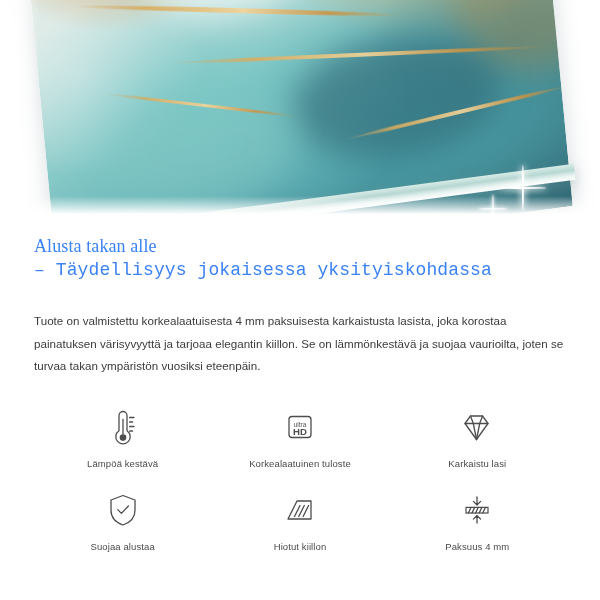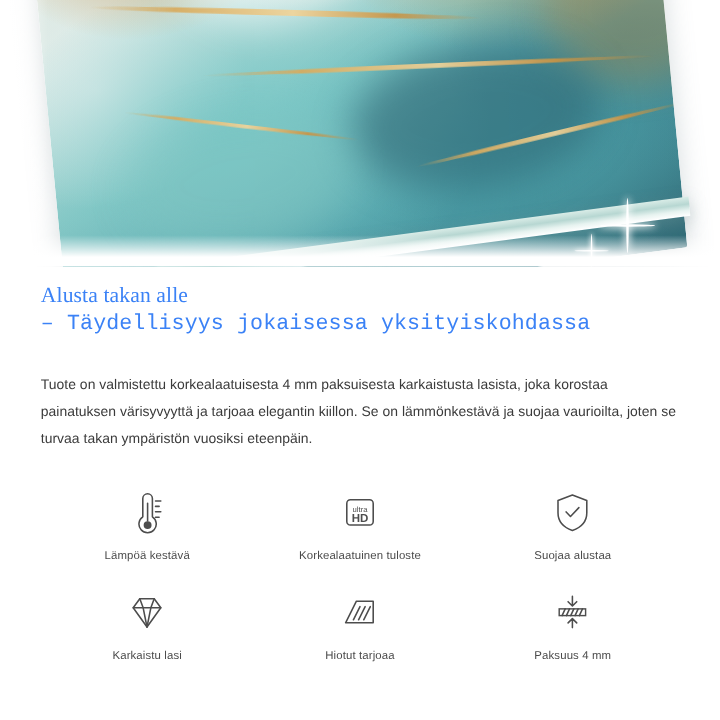--- a/index.html
+++ b/index.html
@@ -243,50 +243,50 @@
             <rect class="hdbox" x="11" y="11.5" width="22" height="21" rx="3"></rect>
             <text class="hdtext" x="22" y="21.5" font-size="6.4" text-anchor="middle">ultra</text>
             <text class="hdtext" x="22" y="29.6" font-size="9.6" font-weight="bold" text-anchor="middle">HD</text>
           </svg>
         </div>
         <div class="cap">Korkealaatuinen tuloste</div>
       </div>
 
       <div class="feature">
         <div class="ic">
-          <svg width="44" height="44" viewBox="0 0 44 44" aria-hidden="true">
-            <path class="stroke" d="M22 7.5 L34 12 v10.2 c0 7.6 -5.2 12.4 -12 14.8 -6.8 -2.4 -12 -7.2 -12 -14.8 V12 z"></path>
-            <path class="stroke" d="M16.8 21.6 l3.6 3.8 7-7.4"></path>
-          </svg>
-        </div>
-        <div class="cap">Suojaa alustaa</div>
-      </div>
-
-      <div class="feature">
-        <div class="ic">
           <svg width="46" height="44" viewBox="0 0 46 44" aria-hidden="true">
             <path class="stroke" d="M11 18.5 L16.5 11 h12 L34 18.5 L22.5 34.5 z"></path>
             <path class="stroke" d="M11 18.5 H34"></path>
             <path class="stroke" d="M16.5 11 L19.3 18.5 L22.5 34.5"></path>
             <path class="stroke" d="M28.5 11 L25.7 18.5 L22.5 34.5"></path>
           </svg>
         </div>
         <div class="cap">Karkaistu lasi</div>
       </div>
 
       <div class="feature">
         <div class="ic">
           <svg width="44" height="44" viewBox="0 0 44 44" aria-hidden="true">
+            <path class="stroke" d="M22 7.5 L34 12 v10.2 c0 7.6 -5.2 12.4 -12 14.8 -6.8 -2.4 -12 -7.2 -12 -14.8 V12 z"></path>
+            <path class="stroke" d="M16.8 21.6 l3.6 3.8 7-7.4"></path>
+          </svg>
+        </div>
+        <div class="cap">Suojaa alustaa</div>
+      </div>
+
+      <div class="feature">
+        <div class="ic">
+          <svg width="44" height="44" viewBox="0 0 44 44" aria-hidden="true">
             <path class="stroke" d="M10 31 L19 13 L33 13 L33 31 Z" stroke-width="1.25"></path>
             <path class="stroke" d="M16.5 28.5 L22 17.5" stroke-width="1.1"></path>
             <path class="stroke" d="M20.8 28.5 L26.3 17.5" stroke-width="1.1"></path>
             <path class="stroke" d="M25.1 28.5 L30.6 17.5" stroke-width="1.1"></path>
           </svg>
         </div>
-        <div class="cap">Hiotut tarjoaa</div>
+        <div class="cap">Hiotut kiillon</div>
       </div>
 
       <div class="feature">
         <div class="ic">
           <svg width="44" height="44" viewBox="0 0 44 44" aria-hidden="true">
             <path class="stroke" d="M22 9 v7.5 M18.4 13.4 L22 17 l3.6 -3.6"></path>
             <rect x="11" y="19.4" width="22" height="5.6" fill="none" stroke="#4d4d4d" stroke-width="1.2"></rect>
             <path class="stroke" d="M13.4 25 L16 19.4 M17 25 L19.6 19.4 M20.6 25 L23.2 19.4 M24.2 25 L26.8 19.4 M27.8 25 L30.4 19.4" stroke-width="1"></path>
             <path class="stroke" d="M22 35 v-7.5 M18.4 31.1 L22 27.5 l3.6 3.6"></path>
           </svg>

